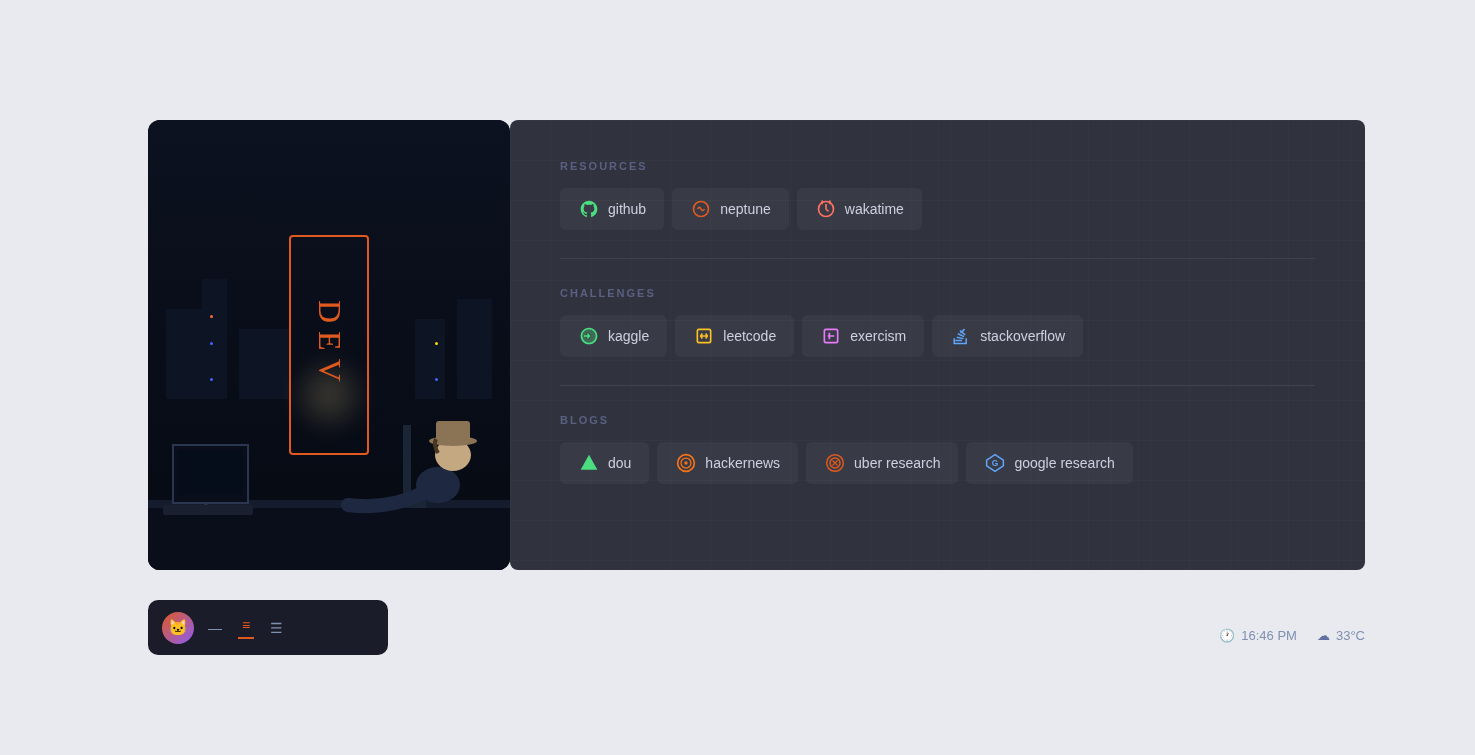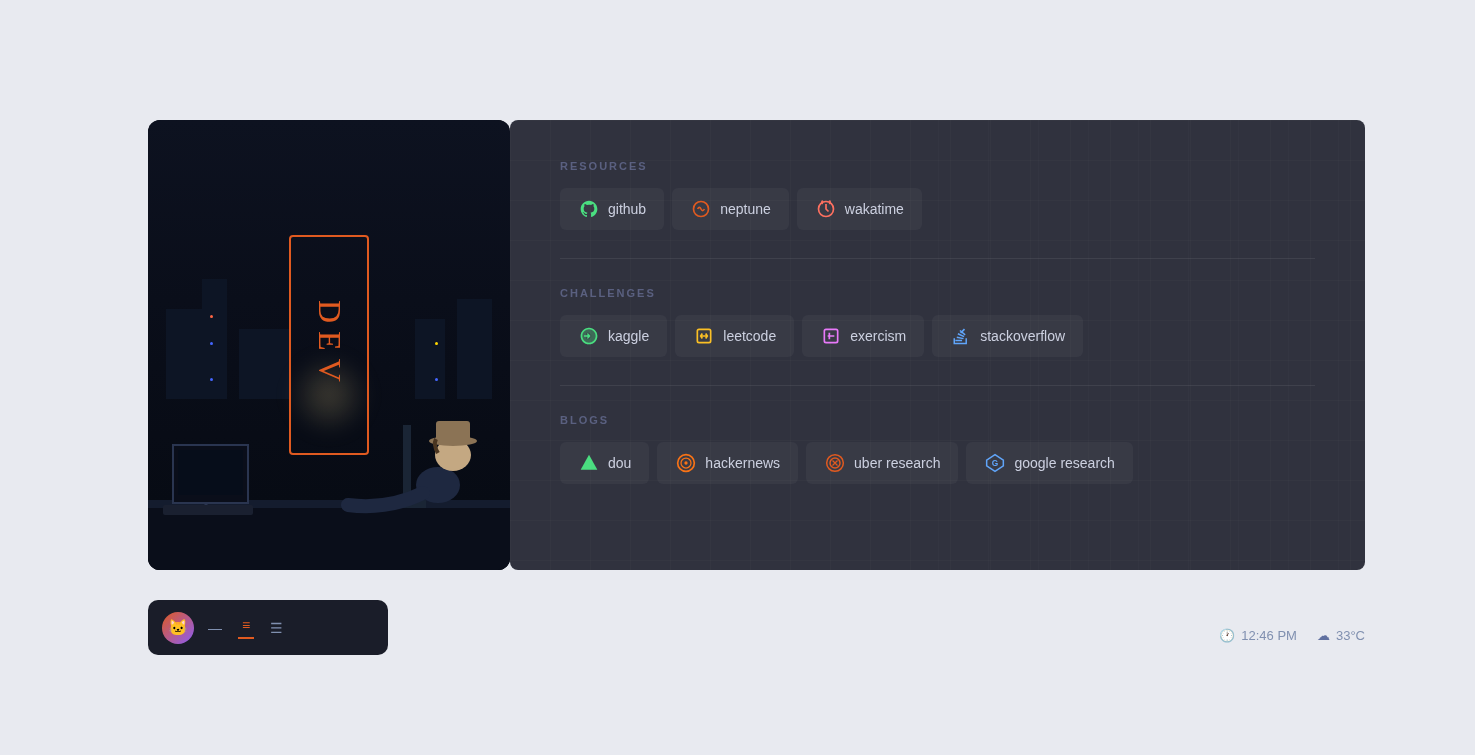--- a/index.html
+++ b/index.html
@@ -491,21 +491,21 @@
       </div>
       <div class="bottom-nav-item">
         <span class="bottom-nav-icon">☰</span>
       </div>
     </div>
   </div>
 
   <div class="status-bar-right">
     <div class="status-item">
       <span class="status-icon">🕐</span>
-      <span>12:46 PM</span>
+      <span>16:46 PM</span>
     </div>
     <div class="status-item">
       <span class="status-icon">☁</span>
       <span>33°C</span>
     </div>
   </div>
 
 </div>
 
 </body></html>

